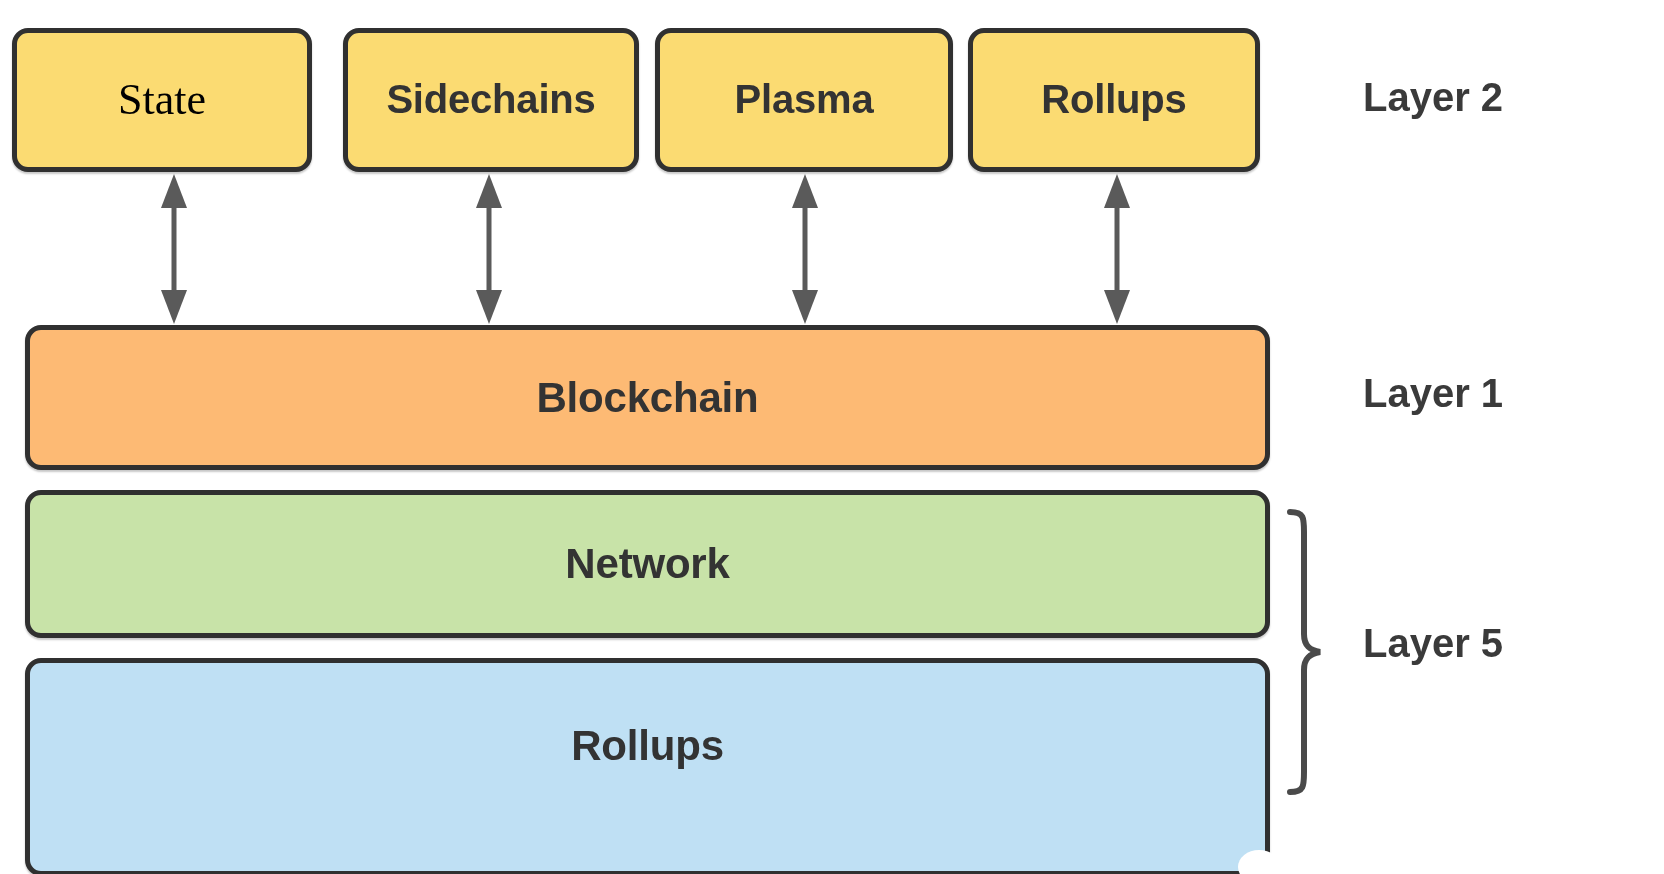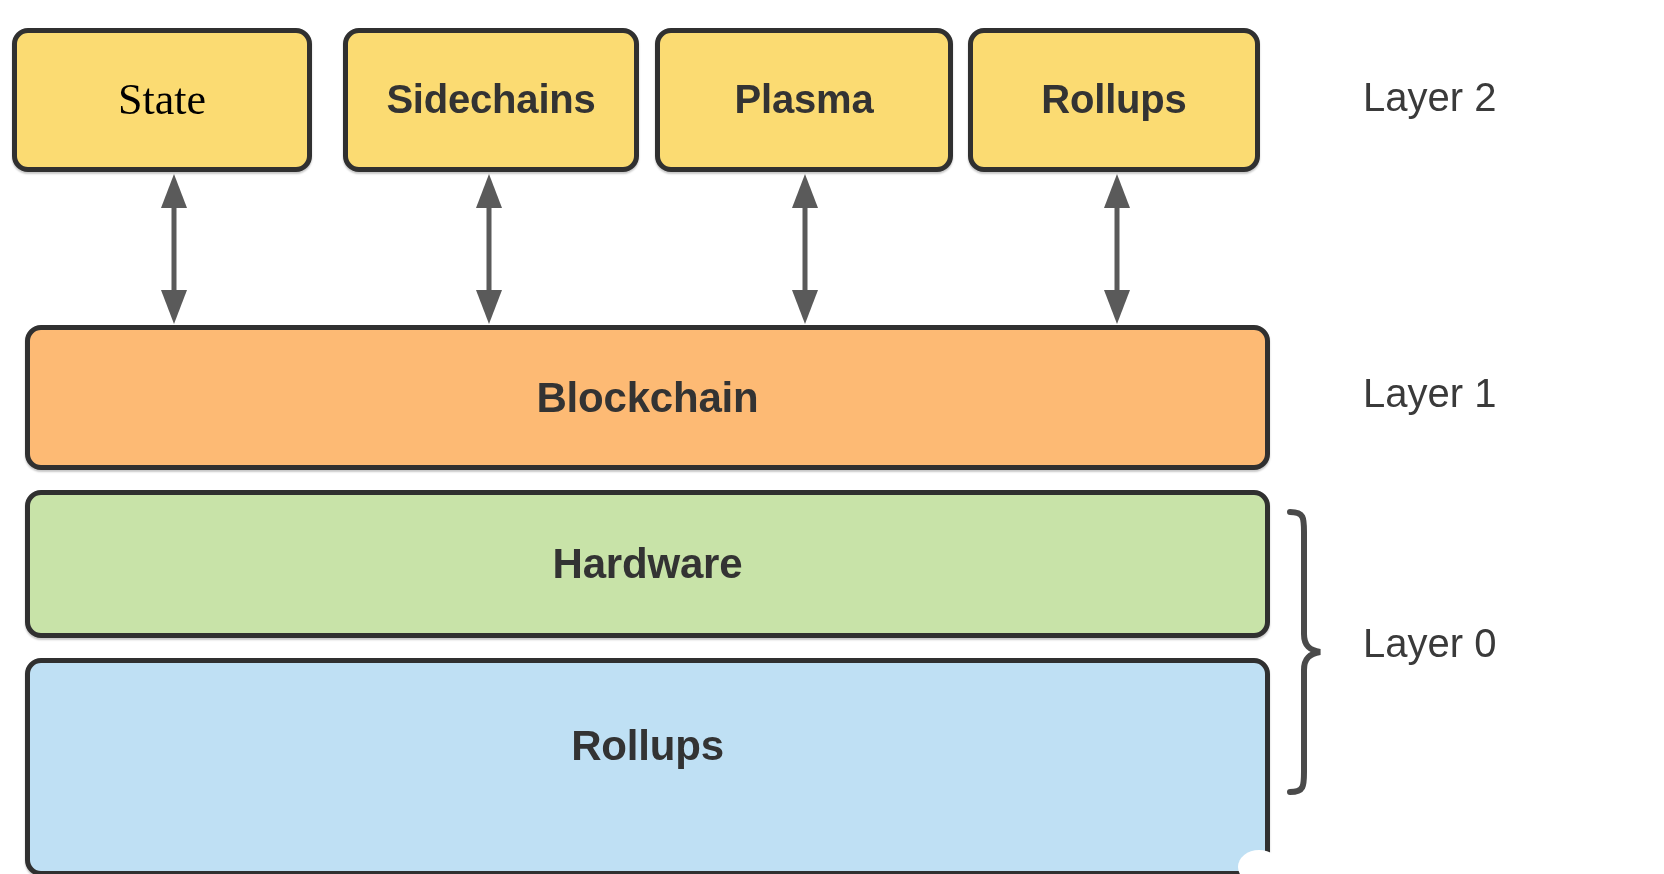--- a/index.html
+++ b/index.html
@@ -73,21 +73,21 @@
     height: 150px;
     width: 34px;
     margin-left: -17px;
   }
   .arrow svg { display: block; }
 
   
   .layer-label {
     position: absolute;
     color: #3a3a3a;
-    font-weight: normal;
+    font-weight: bold;
     font-size: 40px;
     letter-spacing: 0px;
     white-space: nowrap;
   }
 
   
   #brace {
     position: absolute;
     left: 1286px;
     top: 508px;
@@ -152,21 +152,21 @@
       <polygon points="17,0 30,34 4,34" fill="#5a5a5a"></polygon>
       <polygon points="17,150 30,116 4,116" fill="#5a5a5a"></polygon>
     </svg>
   </div>
 
   <div class="box bar bar-l1">
     <span class="bar-label">Blockchain</span>
   </div>
 
   <div class="box bar bar-net">
-    <span class="bar-label">Hardware</span>
+    <span class="bar-label">Network</span>
   </div>
 
   <div class="box bar bar-hw">
     <span class="bar-label">Rollups</span>
   </div>
 
   <div class="smudge" style="left:1238px;top:850px;width:42px;height:34px;"></div>
 
   <div id="brace">
     <svg width="46" height="288" viewBox="0 0 46 288" xmlns="http://www.w3.org/2000/svg">
@@ -177,15 +177,15 @@
                C 24 146, 18 150, 18 162
                L 18 264
                C 18 278, 18 284, 4 284" fill="none" stroke="#4a4a4a" stroke-width="6" stroke-linecap="round"></path>
     </svg>
   </div>
 
   <div class="layer-label" style="left:1363px;top:75px;">Layer 2</div>
 
   <div class="layer-label" style="left:1363px;top:371px;">Layer 1</div>
 
-  <div class="layer-label" style="left:1363px;top:621px;">Layer 0</div>
+  <div class="layer-label" style="left:1363px;top:621px;">Layer 5</div>
 
 </div>
 
 </body></html>

